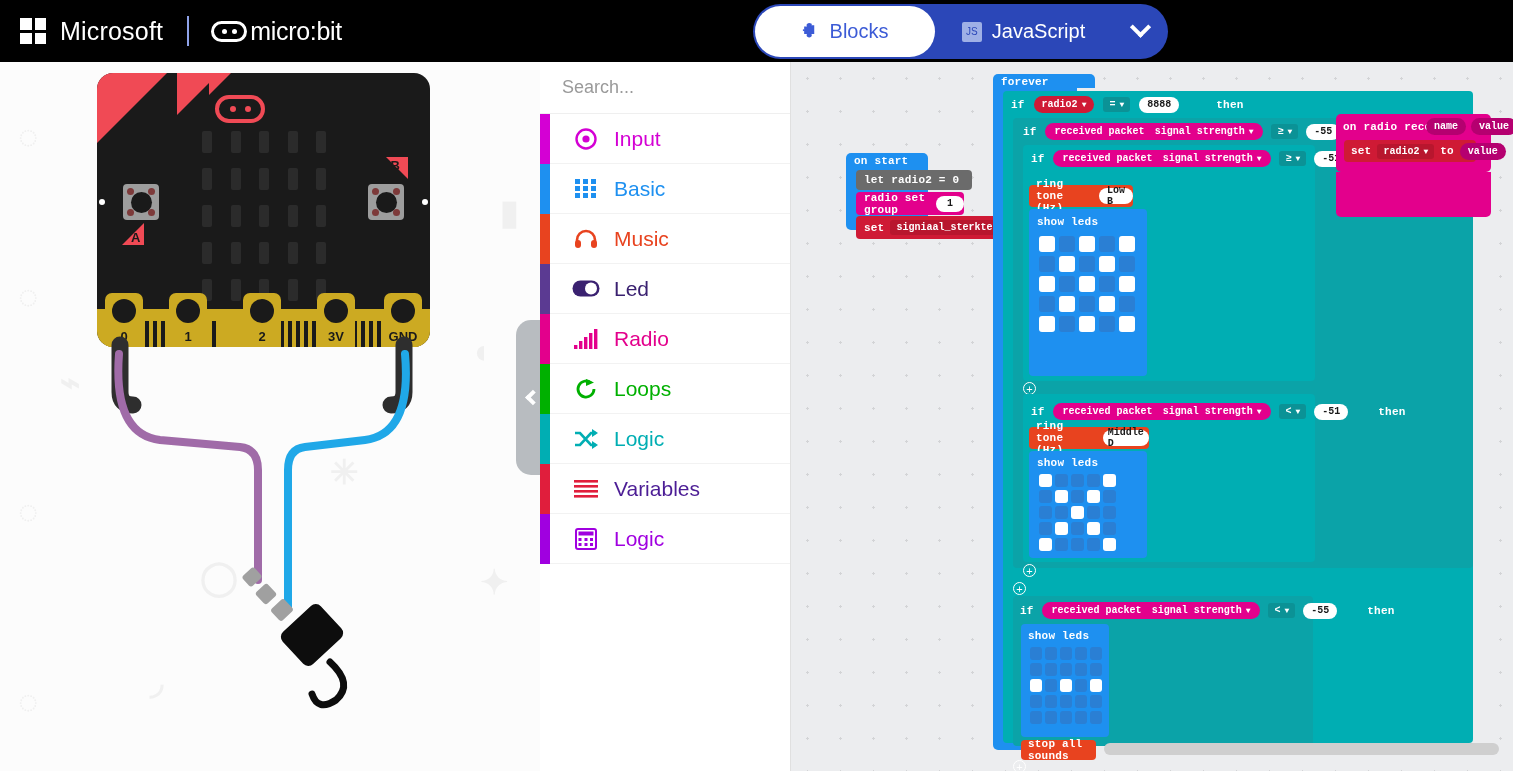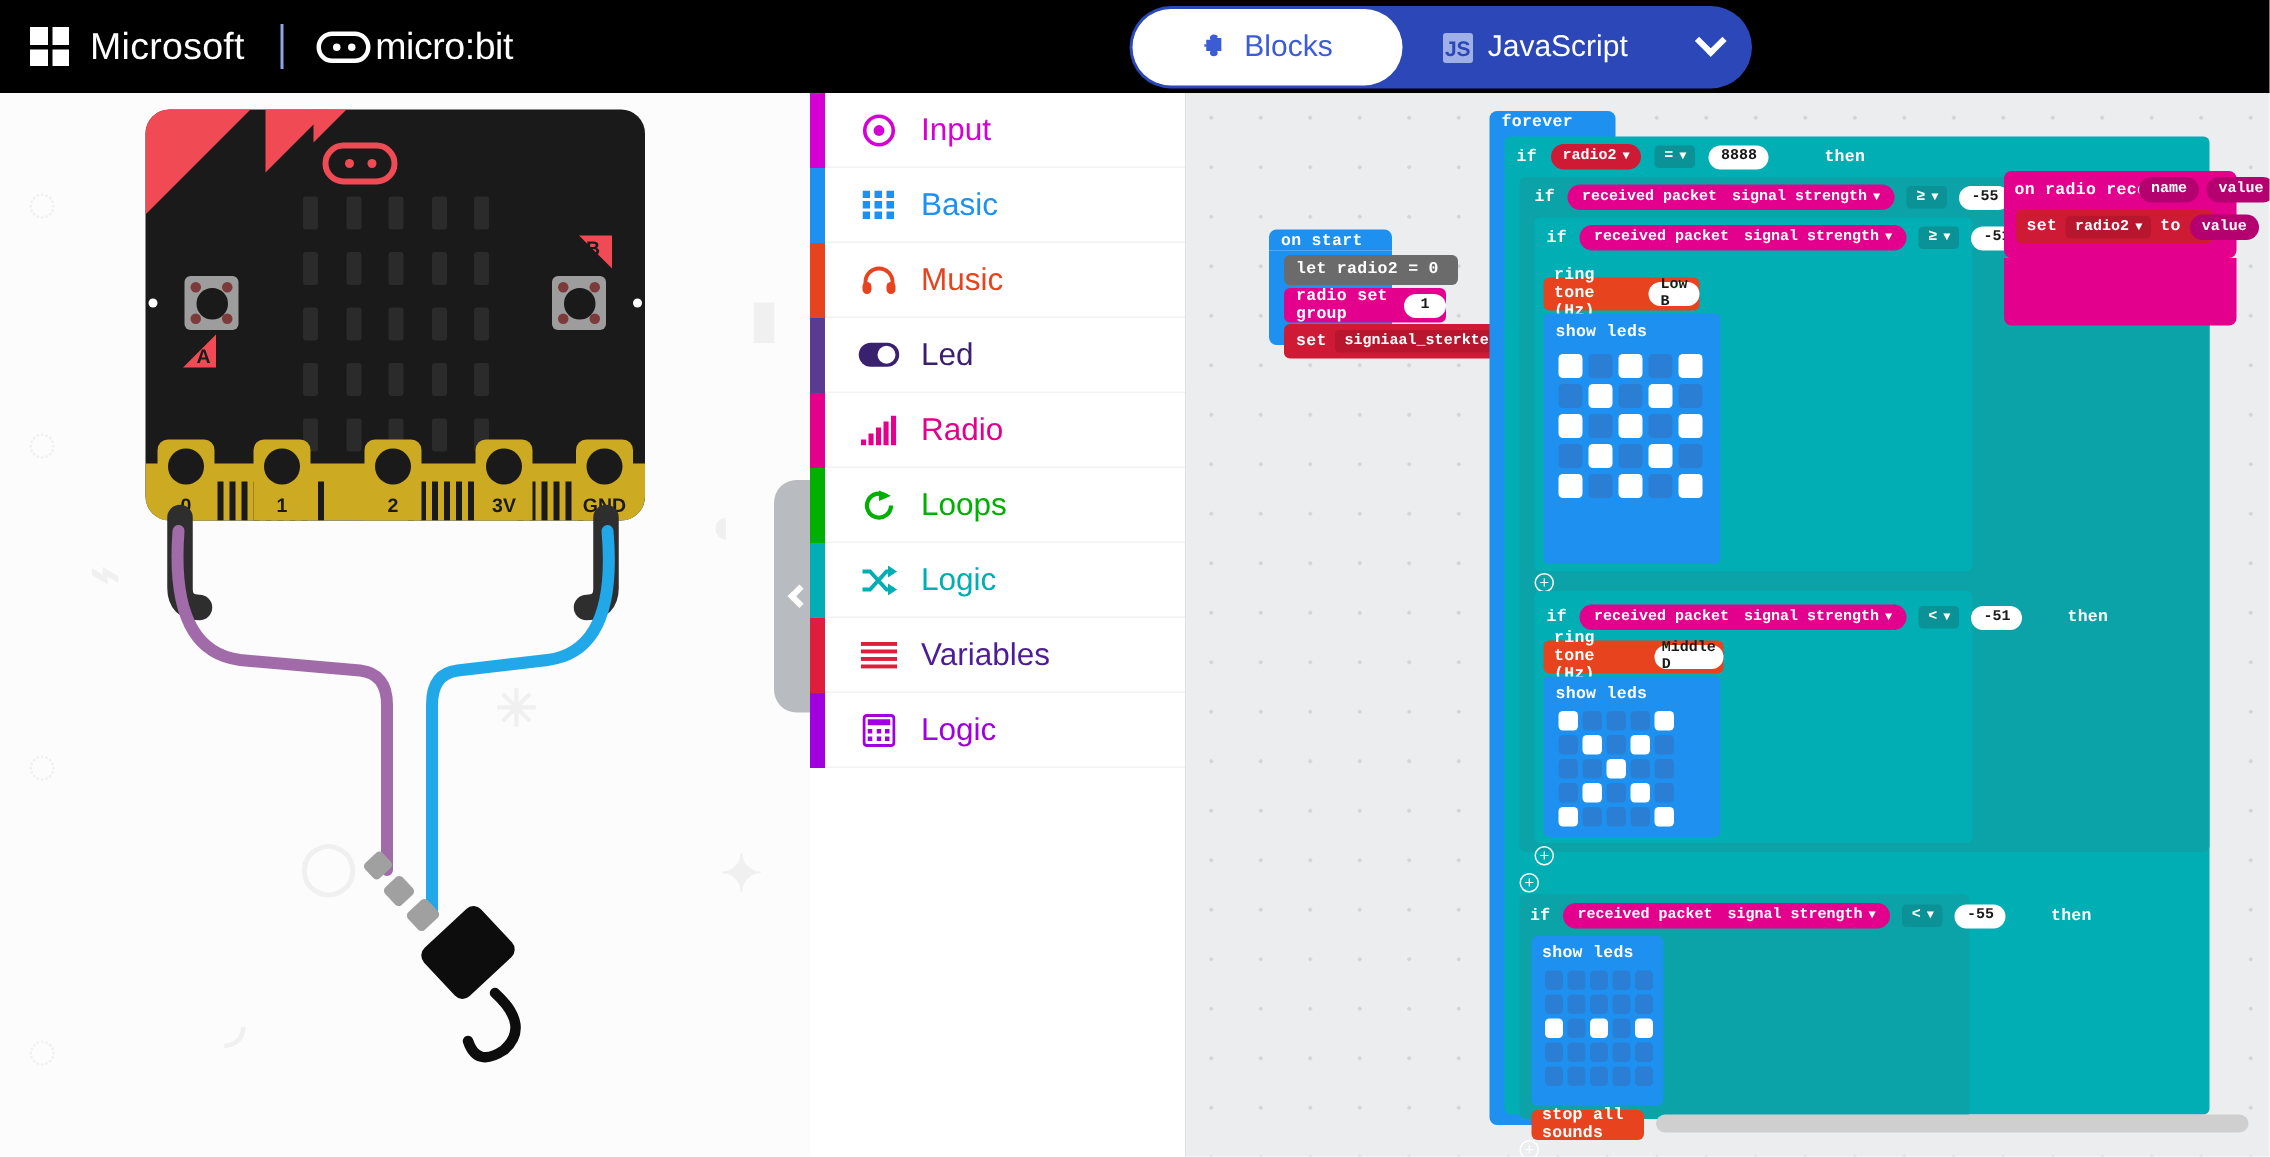--- a/index.html
+++ b/index.html
@@ -22,22 +22,22 @@
   #mb-word { color:#fff; font-size:25px; margin-left:3px; letter-spacing:-.3px; }
 
   #tabs-wrap { position:absolute; left:753px; top:4px; width:415px; height:55px;
     background:#2b47b8; border-radius:28px; display:flex; align-items:center; }
   #tab-blocks { height:51px; width:180px; margin-left:2px; background:#fff;
     border-radius:26px; display:flex; align-items:center; justify-content:center; gap:10px;
     color:#3c5bd6; font-size:20px; cursor:pointer; }
   .puzzle-ico { width:18px; height:20px; }
   #tab-js { flex:1; display:flex; align-items:center; justify-content:center; gap:10px;
     color:#fff; font-size:20px; cursor:pointer; }
-  .js-ico { width:20px; height:20px; background:#9fb0e6; color:#2b47b8; font-size:14px;
-    font-weight:bold; display:flex; align-items:center; justify-content:center; border-radius:2px; }
+  .js-ico { width:20px; height:20px; background:#9fb0e6; color:#2b47b8; font-size:10px;
+    font-weight:normal; display:flex; align-items:center; justify-content:center; border-radius:2px; }
   #tab-caret { width:56px; display:flex; align-items:center; justify-content:center;
     cursor:pointer; border-left:1px solid #47; }
   .caret { width:15px; height:15px; border-right:4px solid #fff; border-bottom:4px solid #fff;
     transform:rotate(45deg) translate(-3px,-3px); }
 
   
   #sim { position:absolute; left:0; top:62px; width:540px; height:709px;
     background:#fcfcfc; overflow:hidden; }
   .bgdeco { position:absolute; color:#f0f0f0; font-size:34px; font-weight:bold;
     user-select:none; }
@@ -286,20 +286,27 @@
     </g>
   </svg>
 
 </div>
 
 <div id="collapse">
   <span class="lchev"></span>
 </div>
 
 <div id="toolbox">
+  <div id="searchrow">
+    <input id="search-input" value="" placeholder="Search..." style="">
+    <svg width="22" height="22" viewBox="0 0 22 22">
+      <circle cx="9.5" cy="9.5" r="6.5" fill="none" stroke="#555" stroke-width="2"></circle>
+      <line x1="14.3" y1="14.3" x2="20" y2="20" stroke="#555" stroke-width="2" stroke-linecap="round"></line>
+    </svg>
+  </div>
 
   <div class="cat">
     <span class="stripe" style="background:#d400d4"></span>
     <span class="cico">
       <svg width="24" height="24" viewBox="0 0 24 24">
           <circle cx="12" cy="12" r="9.5" fill="none" stroke="#d400d4" stroke-width="2.4"></circle>
           <circle cx="12" cy="12" r="3.6" fill="#d400d4"></circle>
         </svg>
     </span>
     <span class="clabel" style="color:#d400d4">Input</span>
@@ -445,21 +452,21 @@
   <div class="blk" style="left:65px;top:154px;width:151px;height:23px;background:#cf1a35;border-radius:4px;display:flex;align-items:center;padding-left:8px;gap:6px;">
     <span class="lbl">set</span>
     <span style="background:#b8162e;border-radius:3px;font-size:10px;padding:2px 6px;display:inline-flex;align-items:center;">
       <span>signiaal_sterkte</span>
       <span class="dd">▼</span>
     </span>
     <span class="lbl">to</span>
     <span class="oval">0</span>
   </div>
 
-  <div class="blk" style="left:202px;top:12px;width:84px;height:14px;background:#1e90f0;border-radius:5px 5px 0 0;">
+  <div class="blk" style="left:202px;top:12px;width:102px;height:14px;background:#1e90f0;border-radius:5px 5px 0 0;">
     <span class="lbl" style="position:absolute;left:8px;top:2px;">forever</span>
   </div>
   <div class="blk" style="left:202px;top:26px;width:84px;height:662px;background:#1e90f0;border-radius:0 0 5px 5px;"></div>
 
   <div class="blk" style="left:212px;top:29px;width:470px;height:652px;background:#00aeb3;border-radius:4px;"></div>
   <div class="blk" style="left:220px;top:34px;display:flex;align-items:center;gap:9px;">
     <span class="lbl">if</span>
     <span class="rep" style="background:#cf1a35;">
       <span>radio2</span>
       <span class="dd">▼</span>

